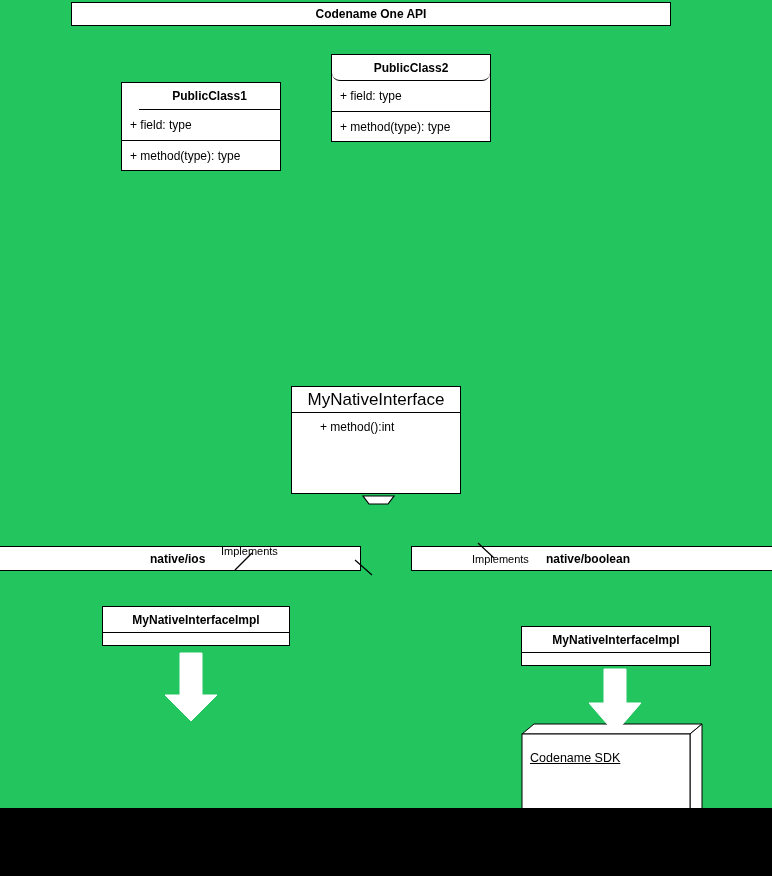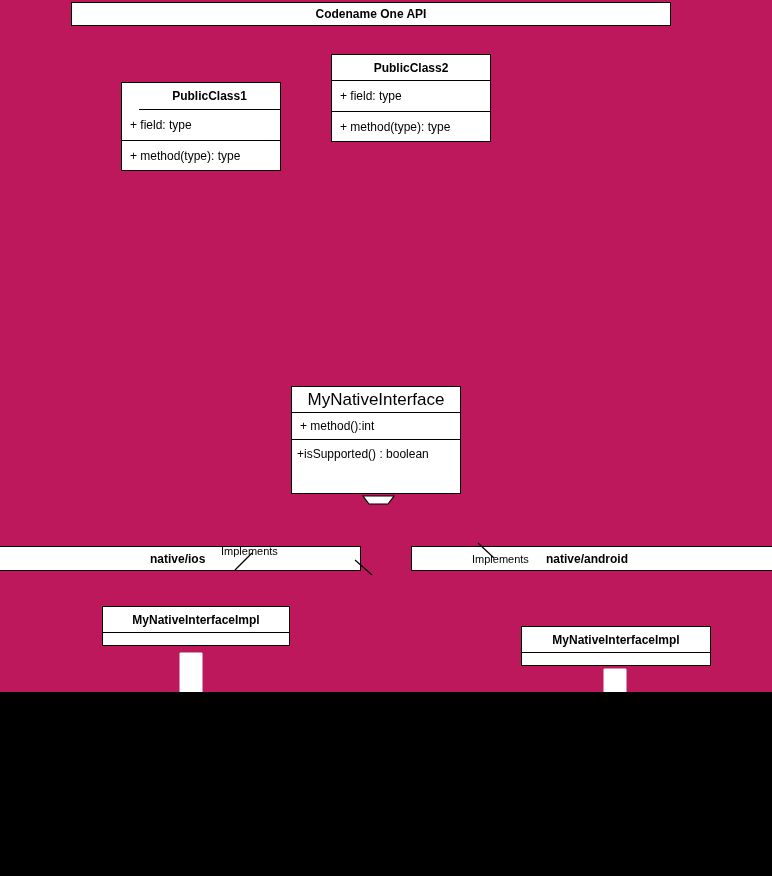--- a/index.html
+++ b/index.html
@@ -6,22 +6,22 @@
     margin: 0;
     padding: 0;
     background: #000000;
   }
   body {
     font-family: "Liberation Sans", sans-serif;
   }
   #canvas {
     position: relative;
     width: 772px;
-    height: 692px;
-    background: #be185d;
+    height: 808px;
+    background: #22c55e;
     overflow: hidden;
   }
 
   
   .uml-box {
     position: absolute;
     background: #ffffff;
     border: 1px solid #000000;
     box-sizing: border-box;
   }
@@ -117,38 +117,37 @@
     <span>Codename One API</span>
   </div>
 
   <div class="uml-box" style="left:121px; top:82px; width:160px; height:89px;">
     <div class="uml-compartment uml-title" style="height:27px;margin-left:17px;">PublicClass1</div>
     <div class="uml-compartment uml-member" style="height:31px;">+ field: type</div>
     <div class="uml-compartment uml-member" style="height:30px;">+ method(type): type</div>
   </div>
 
   <div class="uml-box" style="left:331px; top:54px; width:160px; height:88px;">
-    <div class="uml-compartment uml-title" style="height:26px;">PublicClass2</div>
+    <div class="uml-compartment uml-title" style="height:26px;border-radius:8px;">PublicClass2</div>
     <div class="uml-compartment uml-member" style="height:31px;">+ field: type</div>
     <div class="uml-compartment uml-member" style="height:30px;">+ method(type): type</div>
   </div>
 
   <div class="uml-box" style="left:291px; top:386px; width:170px; height:108px;">
     <div class="uml-compartment uml-title regular" style="height:26px;">MyNativeInterface</div>
-    <div class="uml-compartment uml-member" style="height:27px;">+ method():int</div>
-    <div class="uml-compartment uml-member" style="height:27px; padding-left:5px;">+isSupported() : boolean</div>
+    <div class="uml-compartment uml-member" style="height:27px;margin-left:20px;">+ method():int</div>
   </div>
 
   <div class="band" style="left:-1px; top:546px; width:362px; height:25px;">
   </div>
   <div class="band-label" style="left:150px; top:552px;">native/ios</div>
 
   <div class="band" style="left:411px; top:546px; width:362px; height:25px;">
   </div>
-  <div class="band-label" style="left:546px; top:552px;">native/android</div>
+  <div class="band-label" style="left:546px; top:552px;">native/boolean</div>
 
   <div class="conn-label" style="left:221px; top:545px;">Implements</div>
 
   <div class="conn-label" style="left:472px; top:553px;">Implements</div>
 
   <div class="uml-box" style="left:102px; top:606px; width:188px; height:40px;">
     <div class="uml-compartment uml-title" style="height:26px;">MyNativeInterfaceImpl</div>
     <div class="uml-compartment uml-member" style="height:13px;"></div>
   </div>
 

